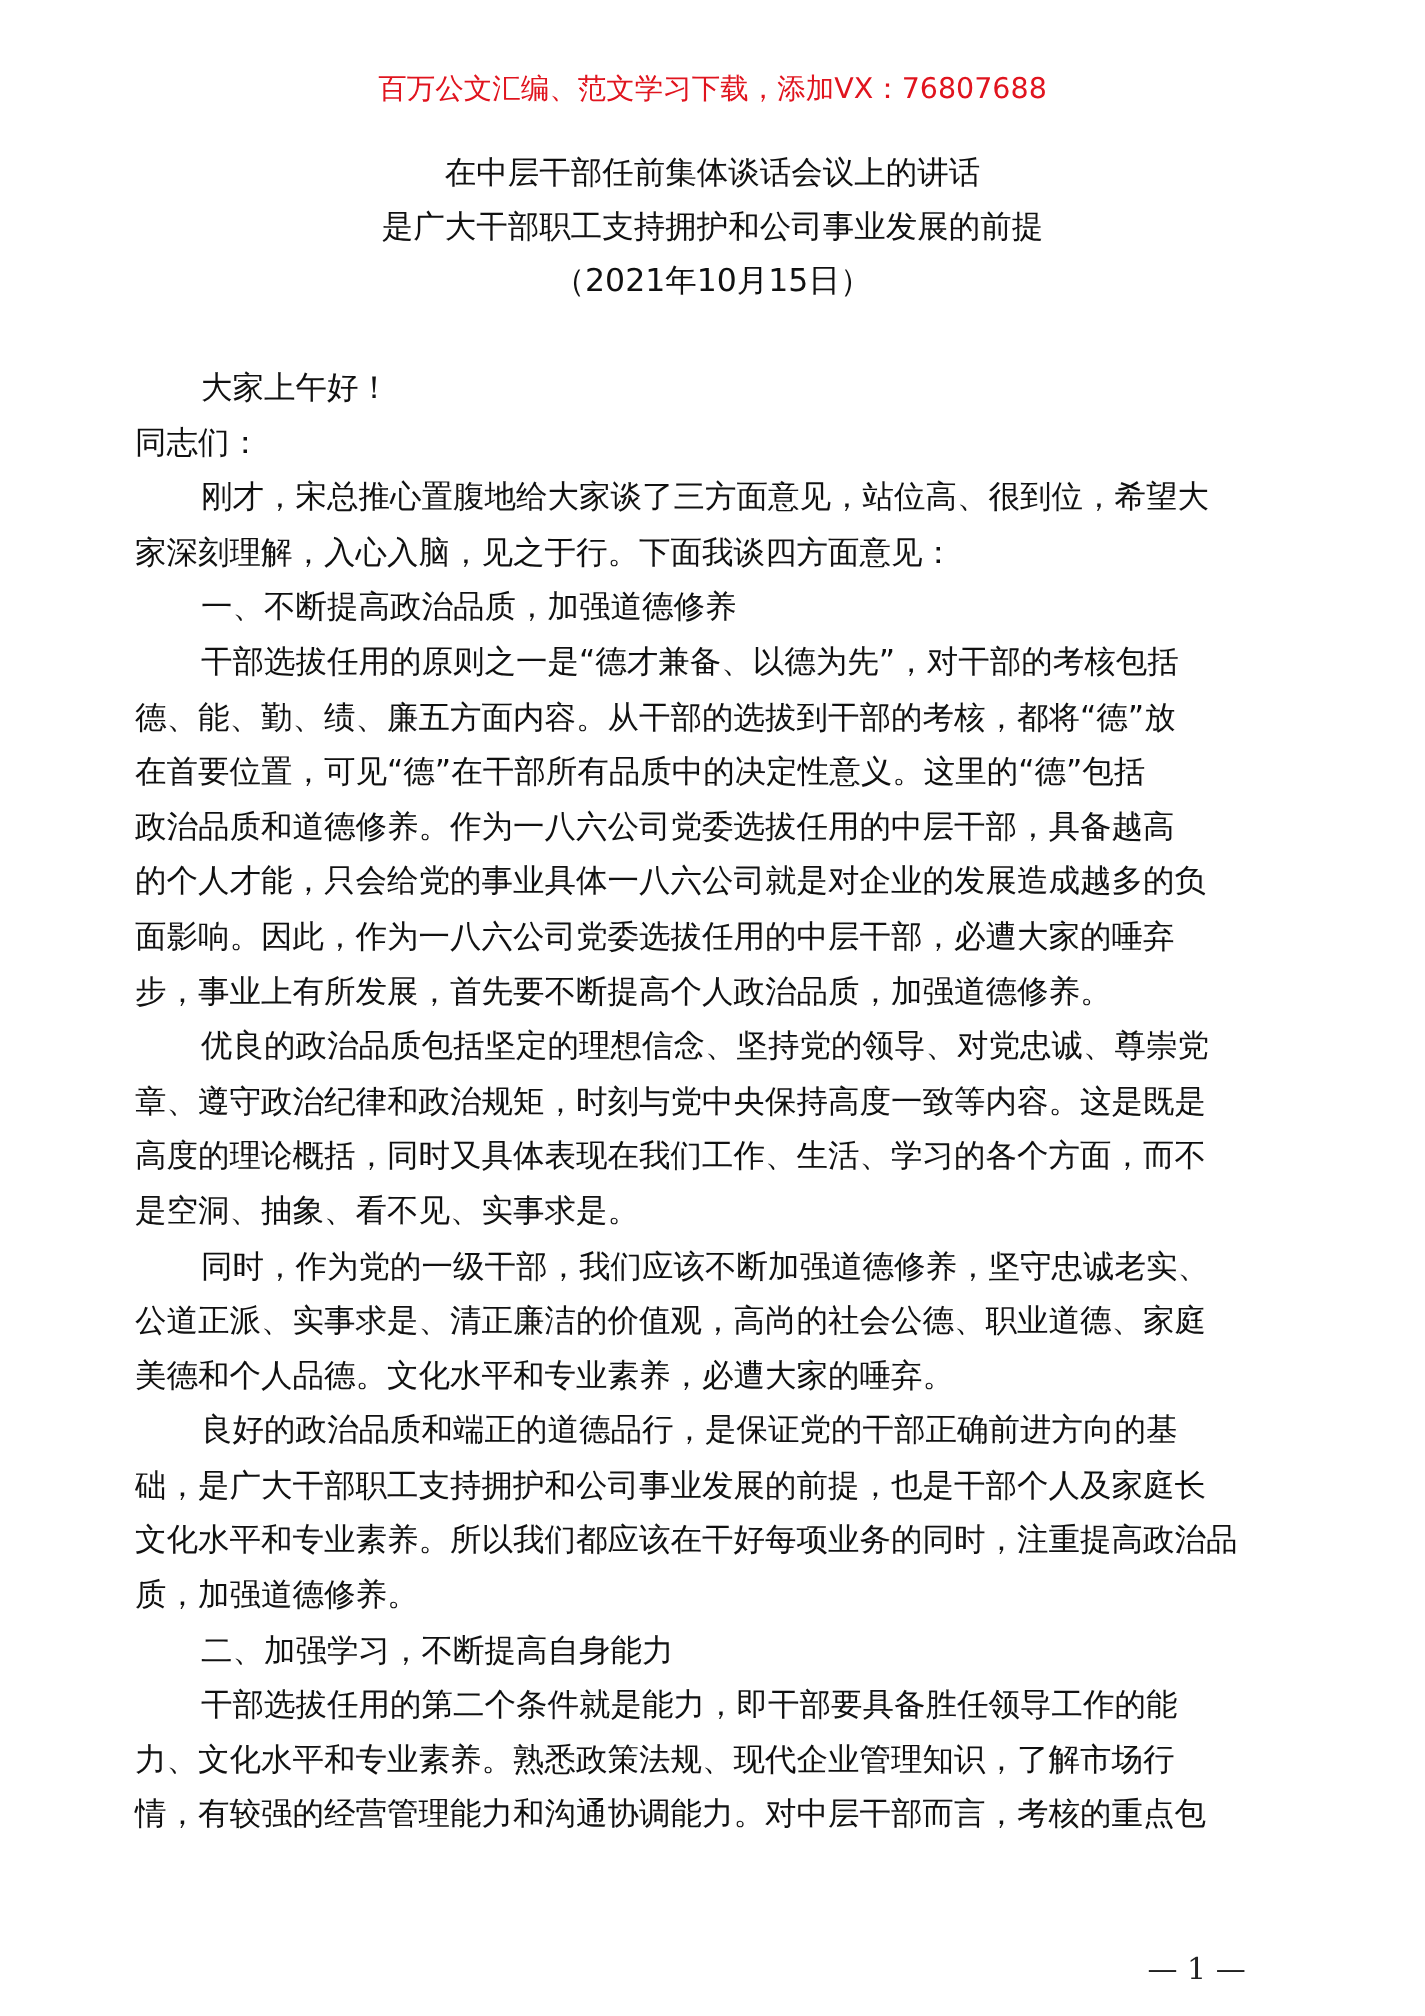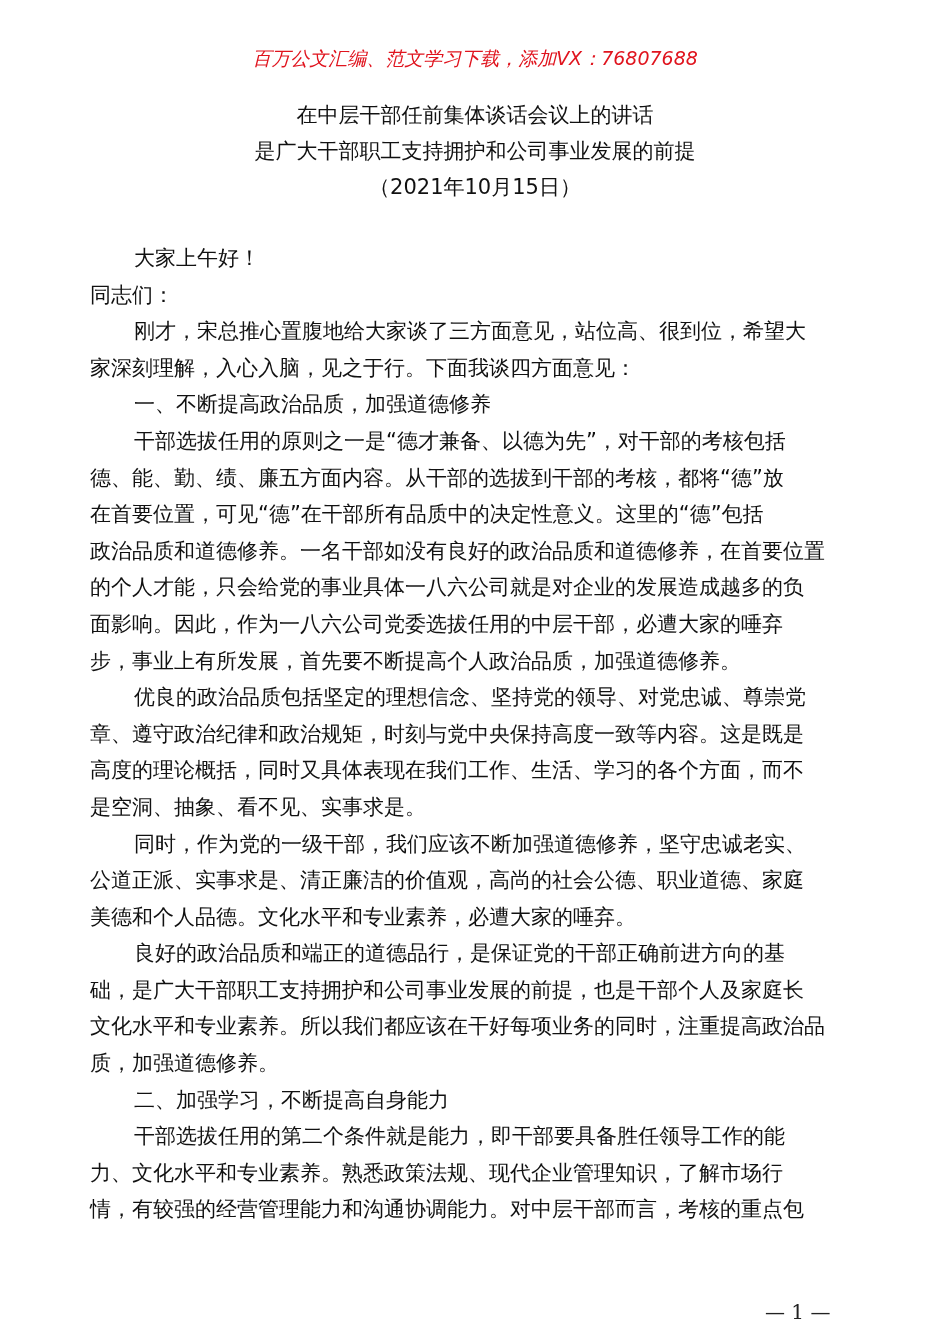--- a/index.html
+++ b/index.html
@@ -17,21 +17,20 @@
     }
     .banner {
       position: absolute;
       top: 46px;
       left: 0;
       width: 950px;
       text-align: center;
       font-size: 19px;
       color: #e0141e;
       letter-spacing: 0px;
-      font-style: italic;
     }
     .title-block {
       position: absolute;
       top: 97px;
       left: 0;
       width: 950px;
       text-align: center;
     }
     .title-line {
       font-size: 21px;
@@ -78,21 +77,21 @@
 
 <div class="body-text" id="body-container">
     <div class="line indent">大家上午好！</div>
     <div class="line">同志们：</div>
     <div class="line indent">刚才，宋总推心置腹地给大家谈了三方面意见，站位高、很到位，希望大</div>
     <div class="line">家深刻理解，入心入脑，见之于行。下面我谈四方面意见：</div>
     <div class="line indent">一、不断提高政治品质，加强道德修养</div>
     <div class="line indent">干部选拔任用的原则之一是“德才兼备、以德为先”，对干部的考核包括</div>
     <div class="line">德、能、勤、绩、廉五方面内容。从干部的选拔到干部的考核，都将“德”放</div>
     <div class="line">在首要位置，可见“德”在干部所有品质中的决定性意义。这里的“德”包括</div>
-    <div class="line">政治品质和道德修养。一名干部如没有良好的政治品质和道德修养，在首要位置</div>
+    <div class="line">政治品质和道德修养。作为一八六公司党委选拔任用的中层干部，具备越高</div>
     <div class="line">的个人才能，只会给党的事业具体一八六公司就是对企业的发展造成越多的负</div>
     <div class="line">面影响。因此，作为一八六公司党委选拔任用的中层干部，必遭大家的唾弃</div>
     <div class="line">步，事业上有所发展，首先要不断提高个人政治品质，加强道德修养。</div>
     <div class="line indent">优良的政治品质包括坚定的理想信念、坚持党的领导、对党忠诚、尊崇党</div>
     <div class="line">章、遵守政治纪律和政治规矩，时刻与党中央保持高度一致等内容。这是既是</div>
     <div class="line">高度的理论概括，同时又具体表现在我们工作、生活、学习的各个方面，而不</div>
     <div class="line">是空洞、抽象、看不见、实事求是。</div>
     <div class="line indent">同时，作为党的一级干部，我们应该不断加强道德修养，坚守忠诚老实、</div>
     <div class="line">公道正派、实事求是、清正廉洁的价值观，高尚的社会公德、职业道德、家庭</div>
     <div class="line">美德和个人品德。文化水平和专业素养，必遭大家的唾弃。</div>

